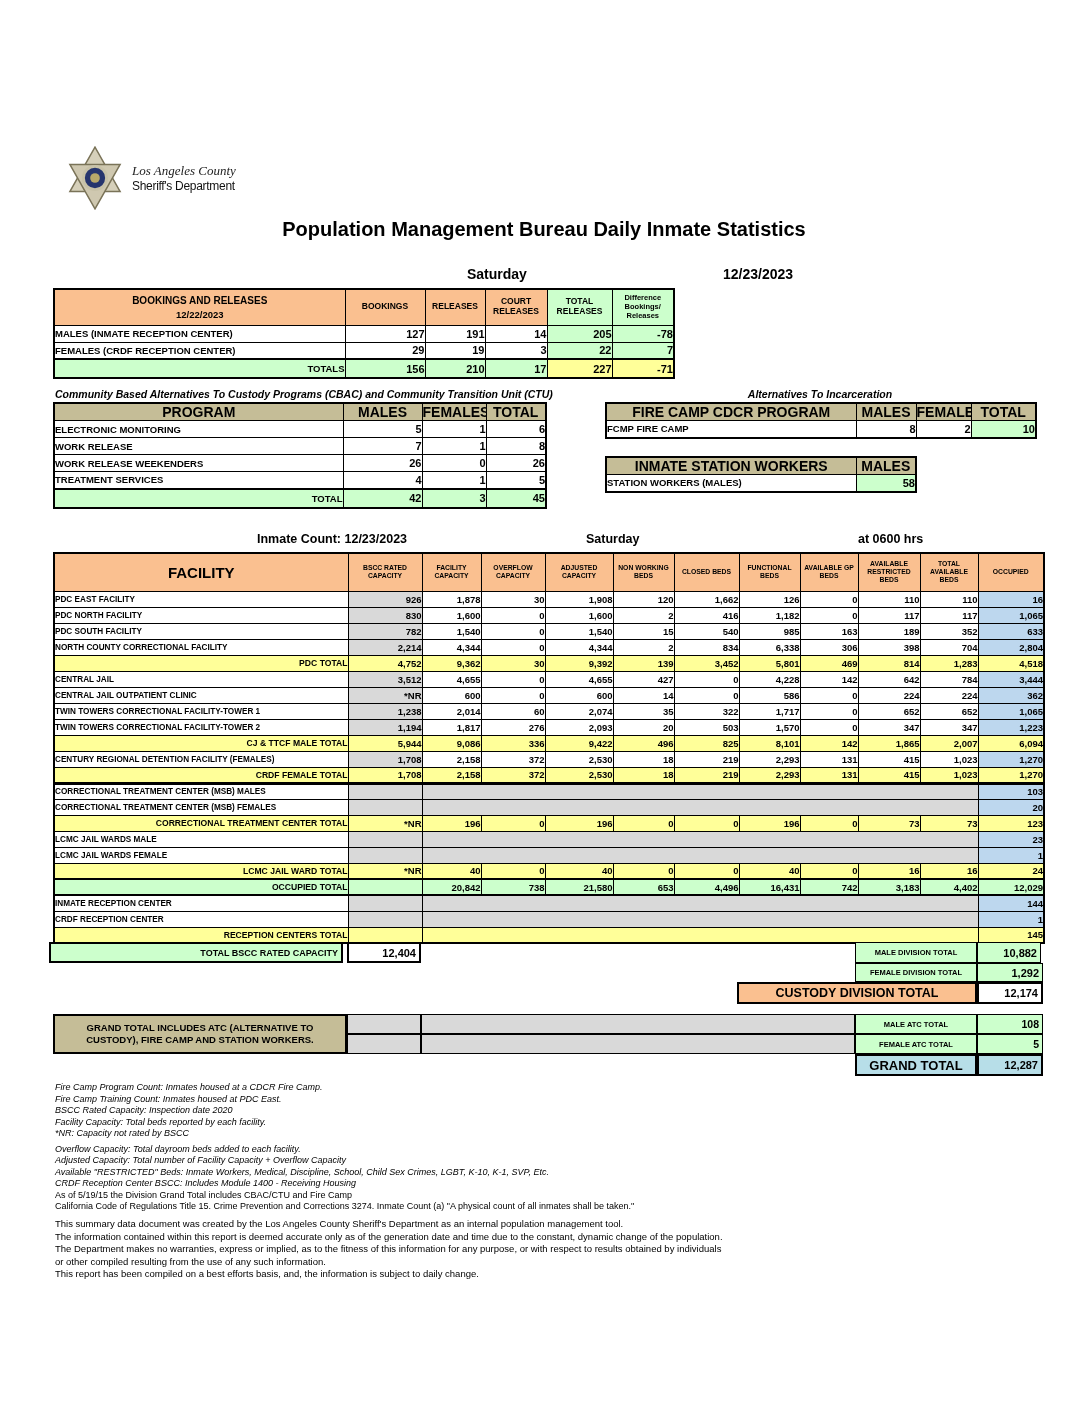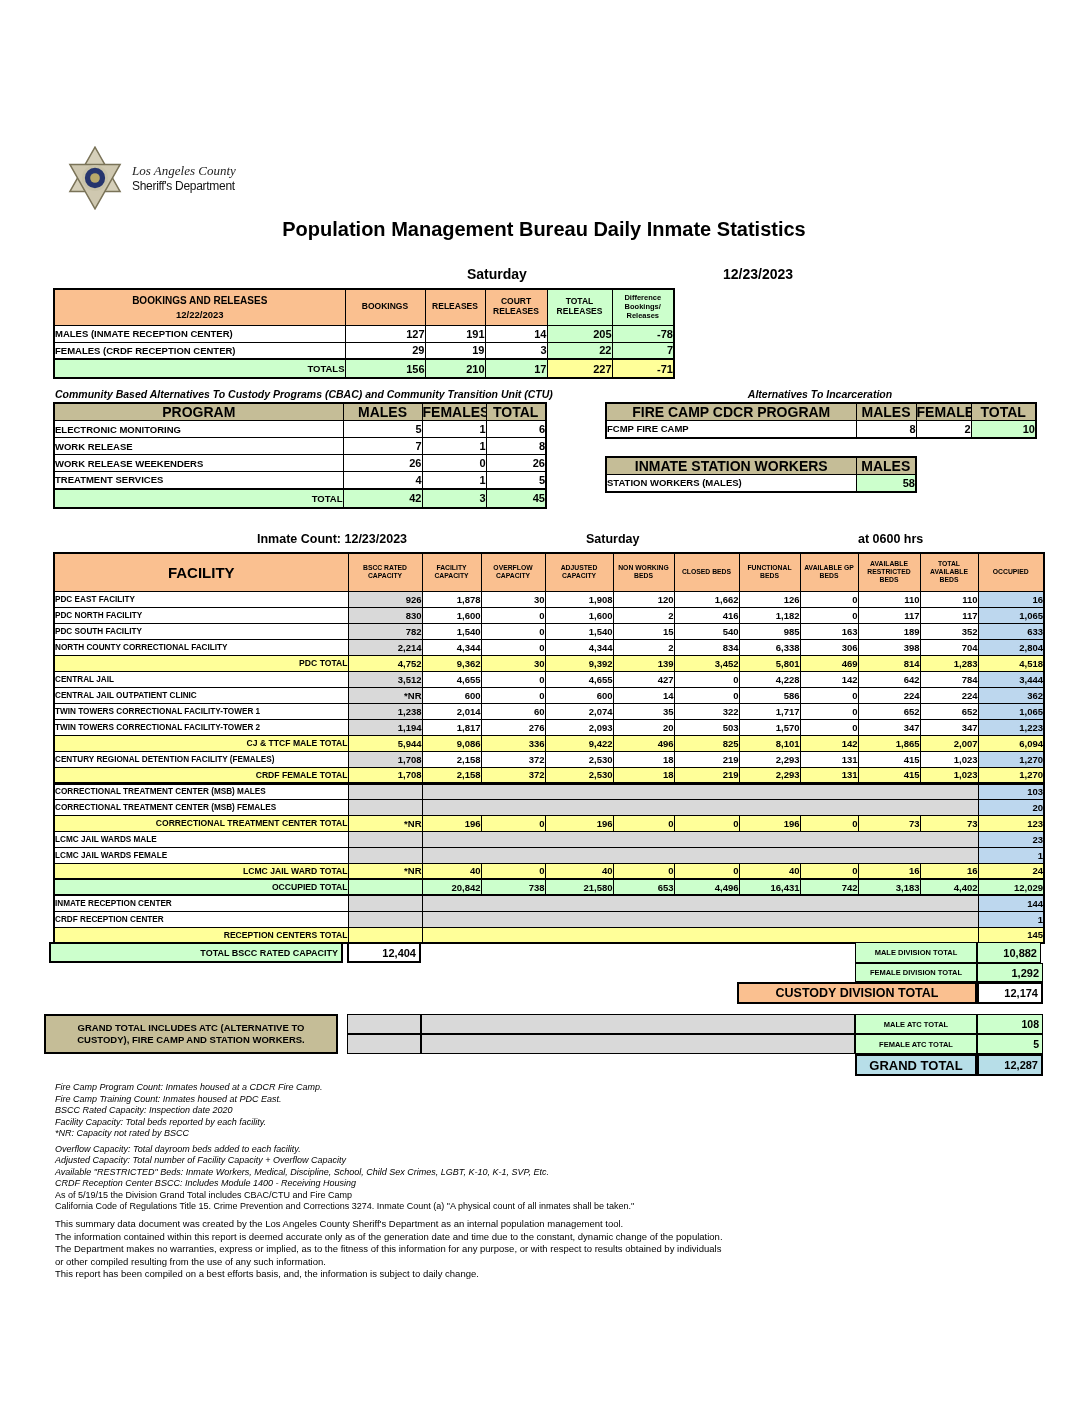--- a/index.html
+++ b/index.html
@@ -528,21 +528,21 @@
   <div class="cell c-right bold thick" style="left:347px;top:942px;width:74px;height:21px;font-size:11px;background:#fff;">12,404</div>
   <div class="cell green c-center bold" style="left:855px;top:942px;width:122px;height:21px;font-size:7.5px;">MALE DIVISION TOTAL</div>
   <div class="cell green c-right bold" style="left:977px;top:942px;width:64px;height:21px;font-size:11px;padding-left:9px;">10,882</div>
   <div class="cell green c-center bold" style="left:855px;top:963px;width:122px;height:19px;font-size:7.5px;">FEMALE DIVISION TOTAL</div>
   <div class="cell green c-right bold" style="left:977px;top:963px;width:66px;height:19px;font-size:11px;">1,292</div>
   <div class="cell orange c-center bold thick" style="left:737px;top:982px;width:240px;height:22px;font-size:12.5px;">CUSTODY DIVISION TOTAL</div>
   <div class="cell c-right bold thick" style="left:977px;top:982px;width:66px;height:22px;font-size:11px;background:#fff;">12,174</div>
 </div>
 
 <div>
-  <div class="cell tan c-center bold thick" style="left:44px;top:1014px;width:294px;height:40px;font-size:9.5px;line-height:1.3;white-space:normal;">
+  <div class="cell tan c-center bold thick" style="left:53px;top:1014px;width:294px;height:40px;font-size:9.5px;line-height:1.3;white-space:normal;">
     <div>
         <div>GRAND TOTAL INCLUDES ATC (ALTERNATIVE TO</div>
         <div>CUSTODY), FIRE CAMP AND STATION WORKERS.</div>
       </div>
   </div>
   <div class="cell gray" style="left:347px;top:1014px;width:74px;height:20px;"></div>
   <div class="cell gray" style="left:421px;top:1014px;width:434px;height:20px;"></div>
   <div class="cell green c-center bold" style="left:855px;top:1014px;width:122px;height:20px;font-size:7.5px;">MALE ATC TOTAL</div>
   <div class="cell green c-right bold" style="left:977px;top:1014px;width:66px;height:20px;font-size:10.5px;">108</div>
   <div class="cell gray" style="left:347px;top:1034px;width:74px;height:20px;"></div>

